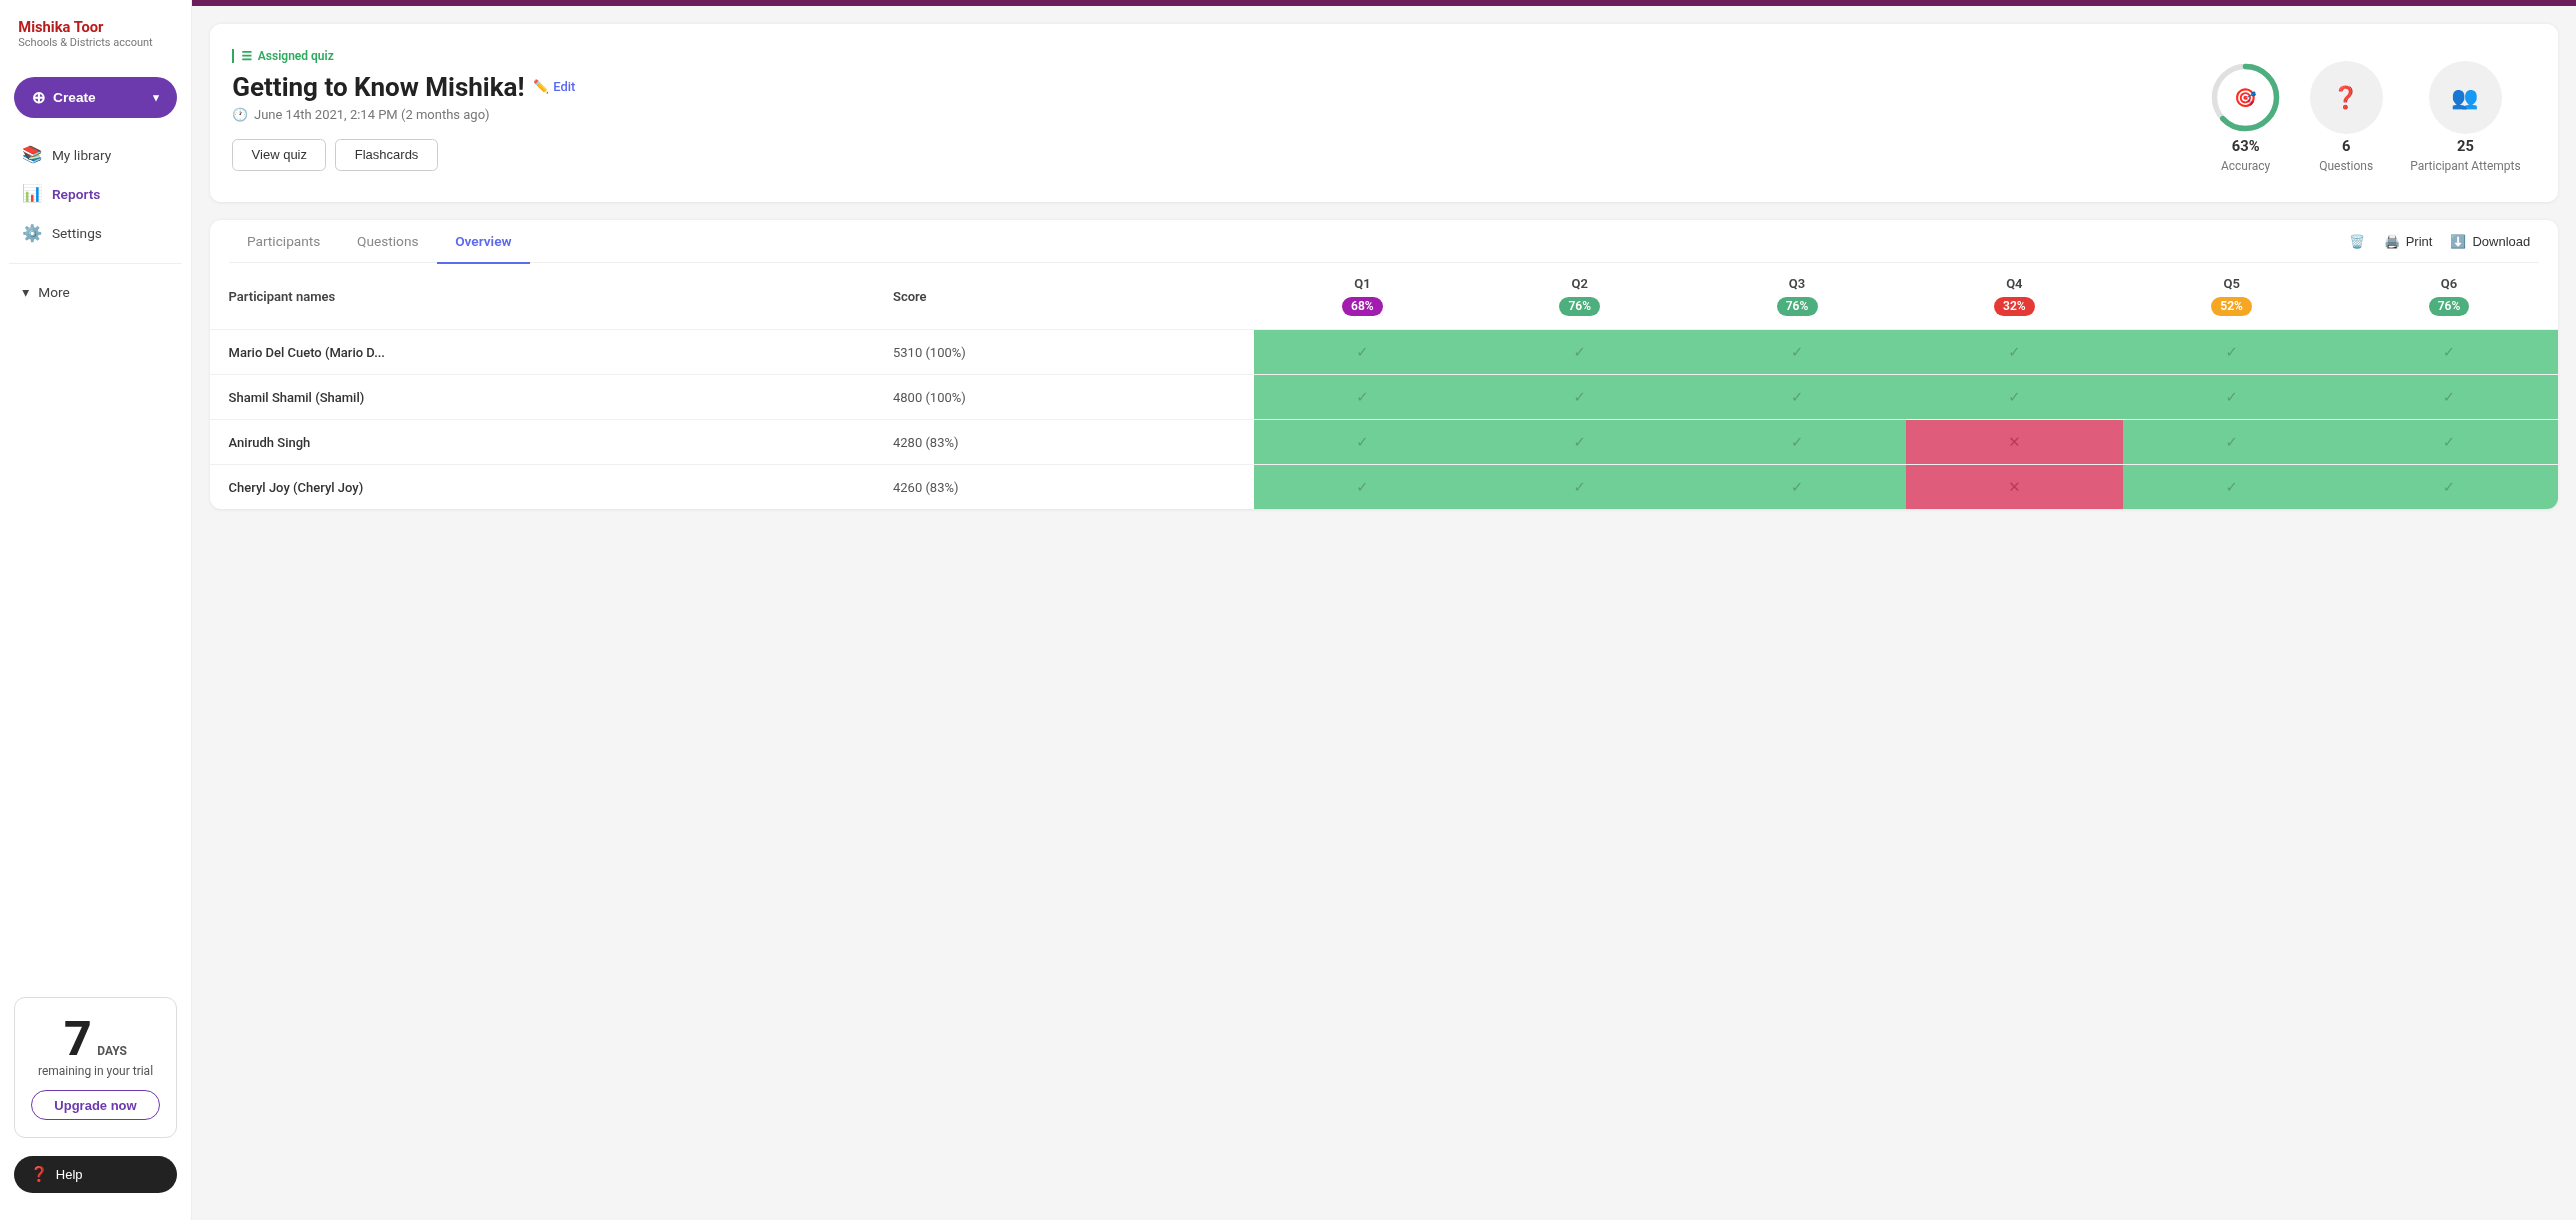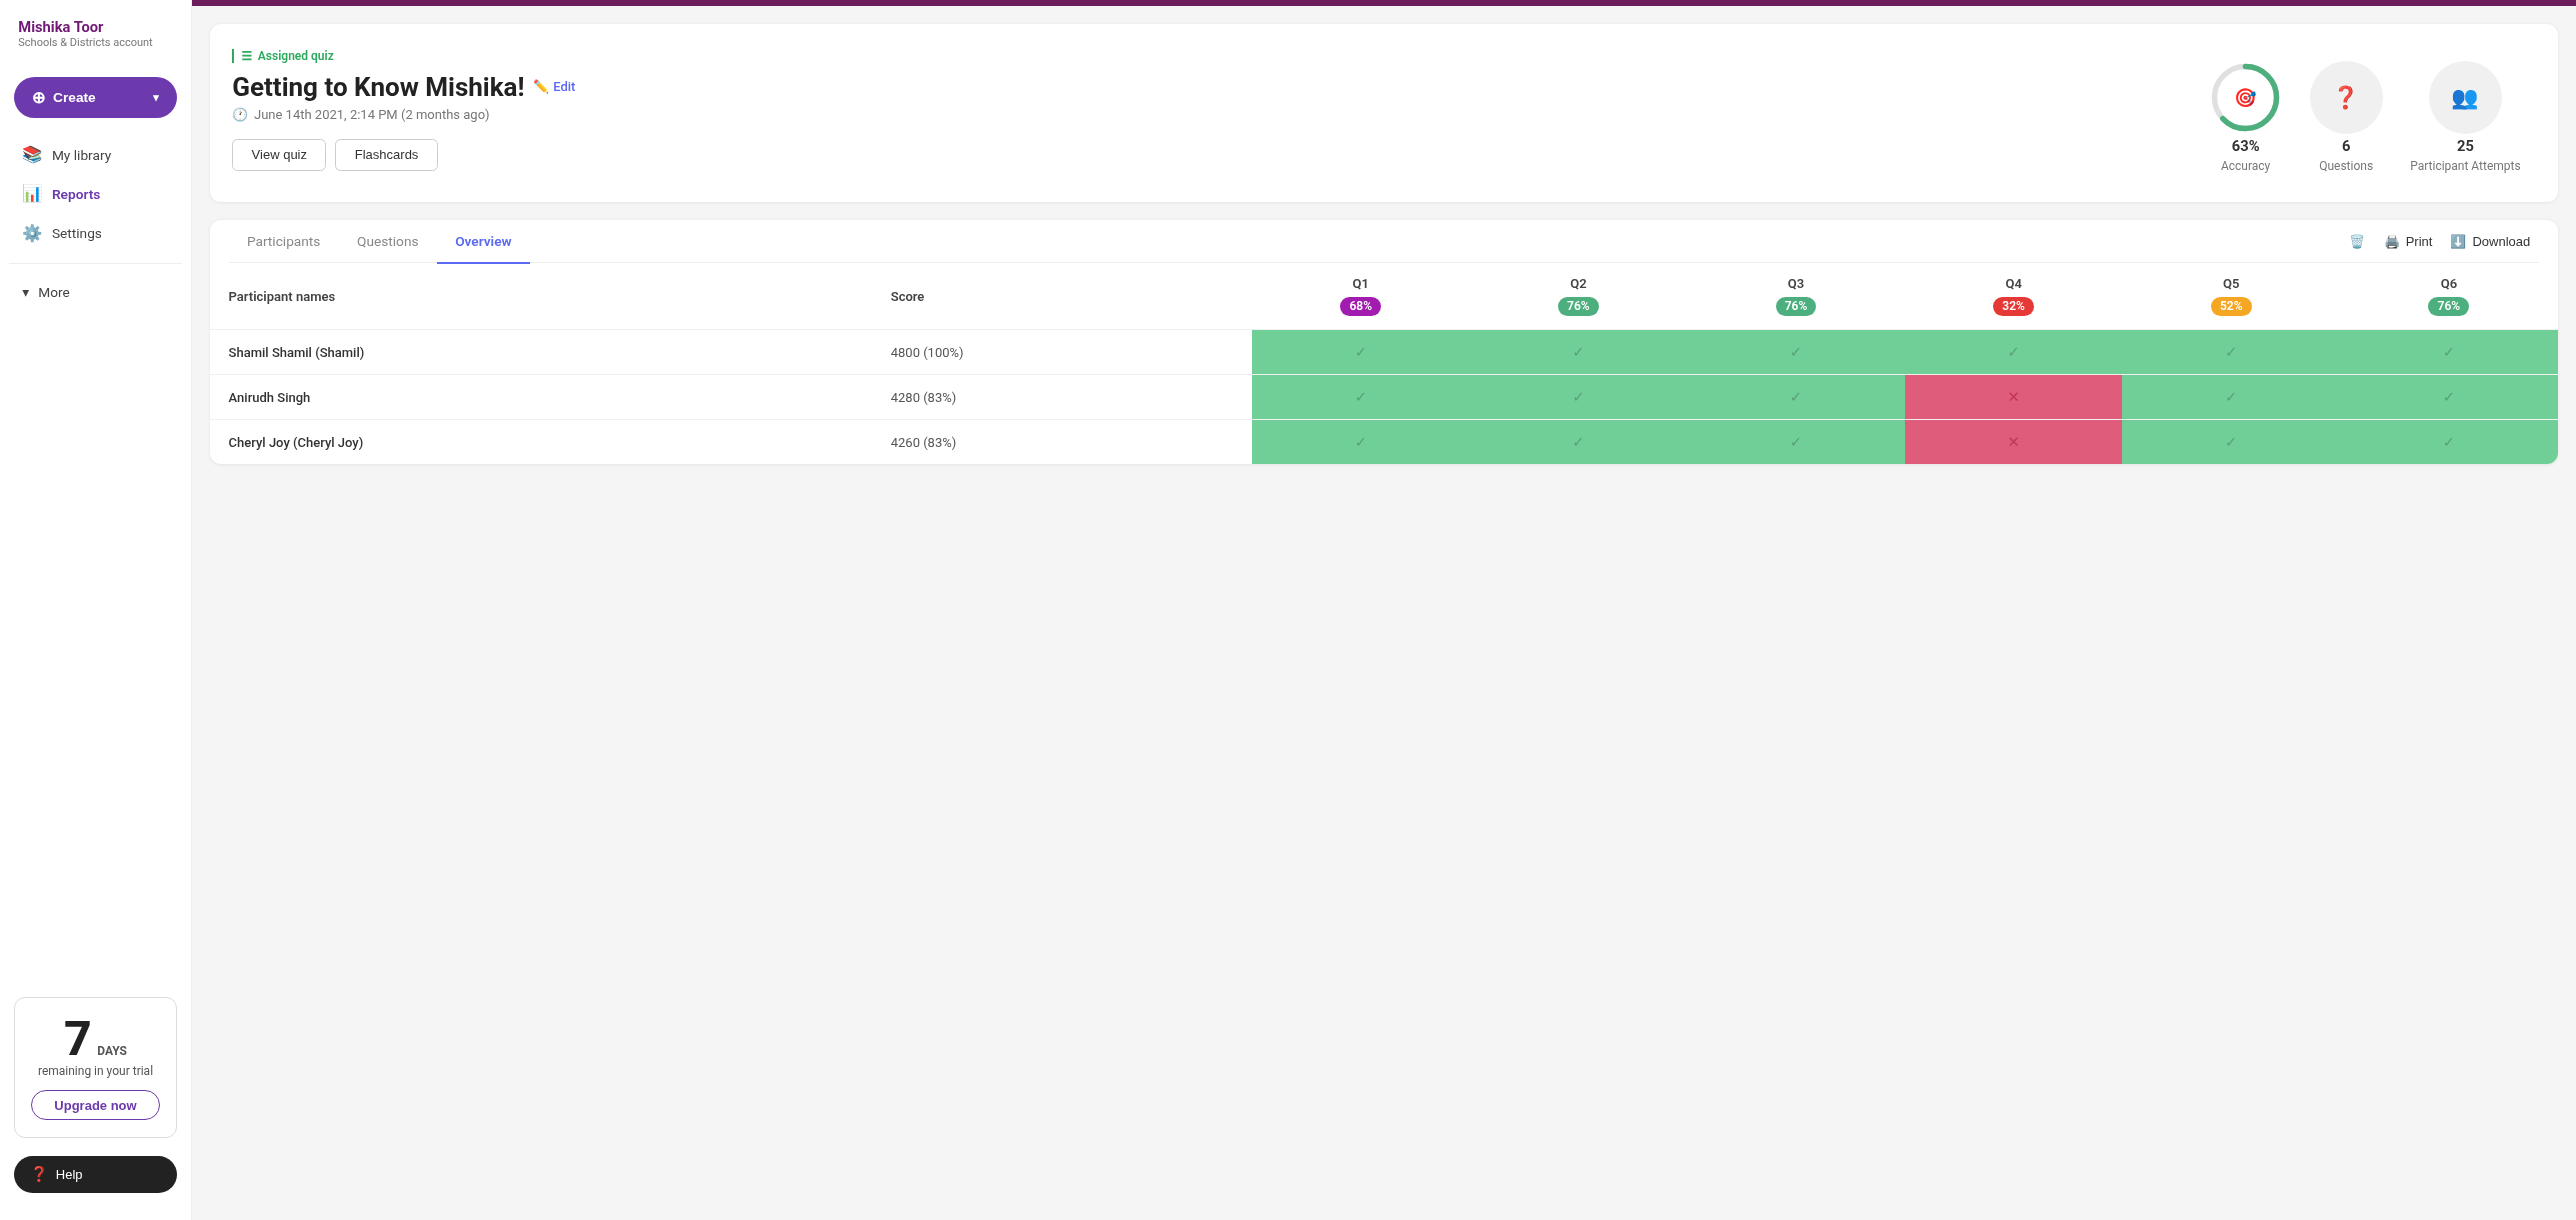--- a/index.html
+++ b/index.html
@@ -14,21 +14,21 @@
       flex-direction: column;
       padding: 18.3px 0;
       border-right: 0.9px solid #eee;
     }
     .sidebar-user {
       padding: 0 18.3px 18.3px 18.3px;
     }
     .sidebar-user-name {
       font-weight: 700;
       font-size: 14.7px;
-      color: #701a75;
+      color: #b91c1c;
     }
     .sidebar-user-role {
       font-size: 11px;
       color: #777;
     }
     .create-btn {
       margin: 9.2px 13.7px 18.3px 13.7px;
       background: #6c3aad;
       color: #fff;
       border: none;
@@ -472,20 +472,30 @@
               <div style="margin-bottom:5.5px;">Q5</div>
               <span class="q-badge orange">52%</span>
             </th>
             <th>
               <div style="margin-bottom:5.5px;">Q6</div>
               <span class="q-badge green">76%</span>
             </th>
           </tr>
         </thead>
         <tbody id="table-body">
+        <tr>
+              <td class="participant-name">Mario Del Cueto (Mario D...</td>
+              <td class="score-text">5310 (100%)</td>
+              <td class="cell-green"><span class="check">✓</span></td>
+              <td class="cell-green"><span class="check">✓</span></td>
+              <td class="cell-green"><span class="check">✓</span></td>
+              <td class="cell-green"><span class="check">✓</span></td>
+              <td class="cell-green"><span class="check">✓</span></td>
+              <td class="cell-green"><span class="check">✓</span></td>
+            </tr>
             <tr>
               <td class="participant-name">Shamil Shamil (Shamil)</td>
               <td class="score-text">4800 (100%)</td>
               <td class="cell-green"><span class="check">✓</span></td>
               <td class="cell-green"><span class="check">✓</span></td>
               <td class="cell-green"><span class="check">✓</span></td>
               <td class="cell-green"><span class="check">✓</span></td>
               <td class="cell-green"><span class="check">✓</span></td>
               <td class="cell-green"><span class="check">✓</span></td>
             </tr>

